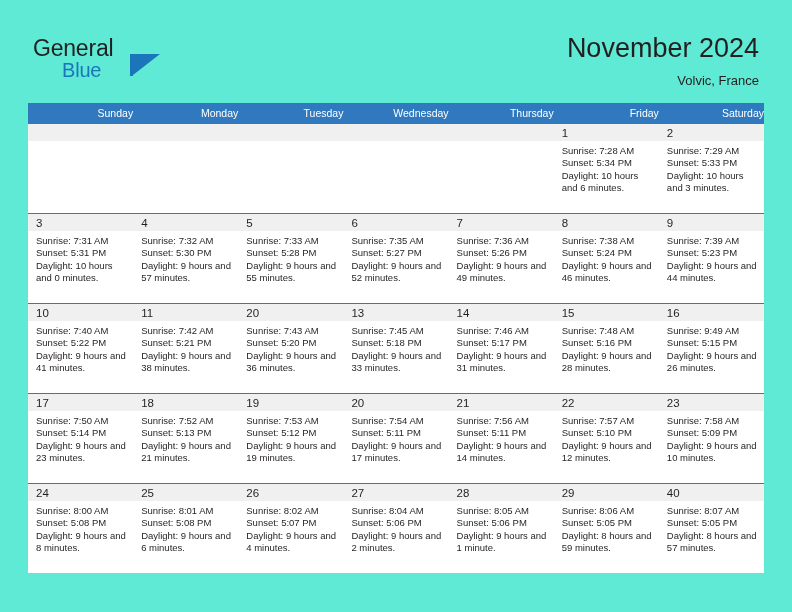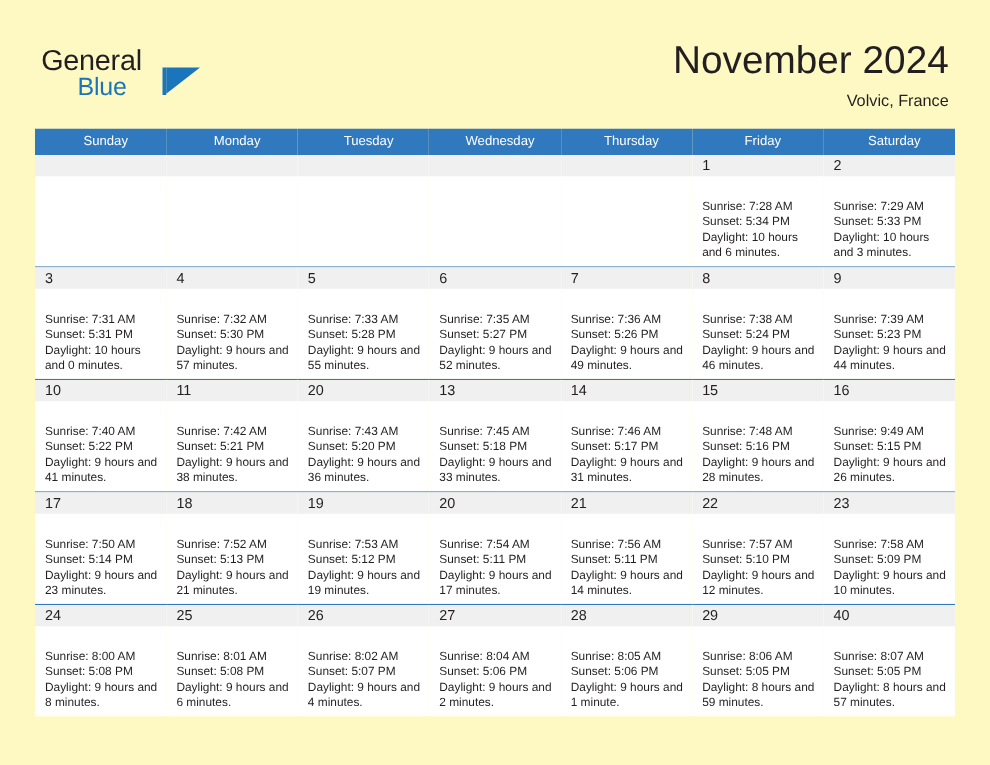--- a/index.html
+++ b/index.html
@@ -9,21 +9,21 @@
     width: 792px;
     height: 612px;
     background: #ffffff;
     font-family: "Liberation Sans", sans-serif;
     -webkit-font-smoothing: antialiased;
   }
   #page {
     position: relative;
     width: 792px;
     height: 612px;
-    background: #fef9c3;
+    background: #5eead4;
     overflow: hidden;
   }
 
   
   .header {
     position: absolute;
     left: 0; top: 0;
     width: 792px;
     height: 100px;
   }
@@ -73,21 +73,21 @@
     border-right: 27px solid transparent;
   }
 
   .title-block {
     position: absolute;
     right: 33px;
     top: 32px;
     text-align: right;
   }
   .cal-title {
-    font-size: 31px;
+    font-size: 27px;
     color: #231f20;
     line-height: 32px;
     white-space: nowrap;
     font-weight: normal;
     margin: 0;
   }
   .cal-location {
     font-size: 13px;
     color: #231f20;
     line-height: 18px;
@@ -102,21 +102,21 @@
     top: 103px;
     width: 736px;
     border-collapse: collapse;
     table-layout: fixed;
   }
   .calendar th {
     background: #3179be;
     color: #ffffff;
     font-size: 10.5px;
     font-weight: normal;
-    text-align: center;
+    text-align: right;
     padding: 5px 0 5px 8px;
     height: 21px;
     line-height: 11px;
     border: none;
   }
   .calendar td {
     width: 105.14px;
     vertical-align: top;
     padding: 0;
     border: none;
@@ -141,21 +141,20 @@
     line-height: 14px;
   }
   .cell.empty .date-band {
     color: transparent;
   }
   .cell-body {
     padding: 4px 6px 0 8px;
     font-size: 9.5px;
     color: #231f20;
     line-height: 12.4px;
-    margin-top: 15px;
   }
   .cell-body div {
     white-space: nowrap;
   }
   .cell-body .wrap {
     white-space: normal;
   }
 </style>
 </head>
 <body>

